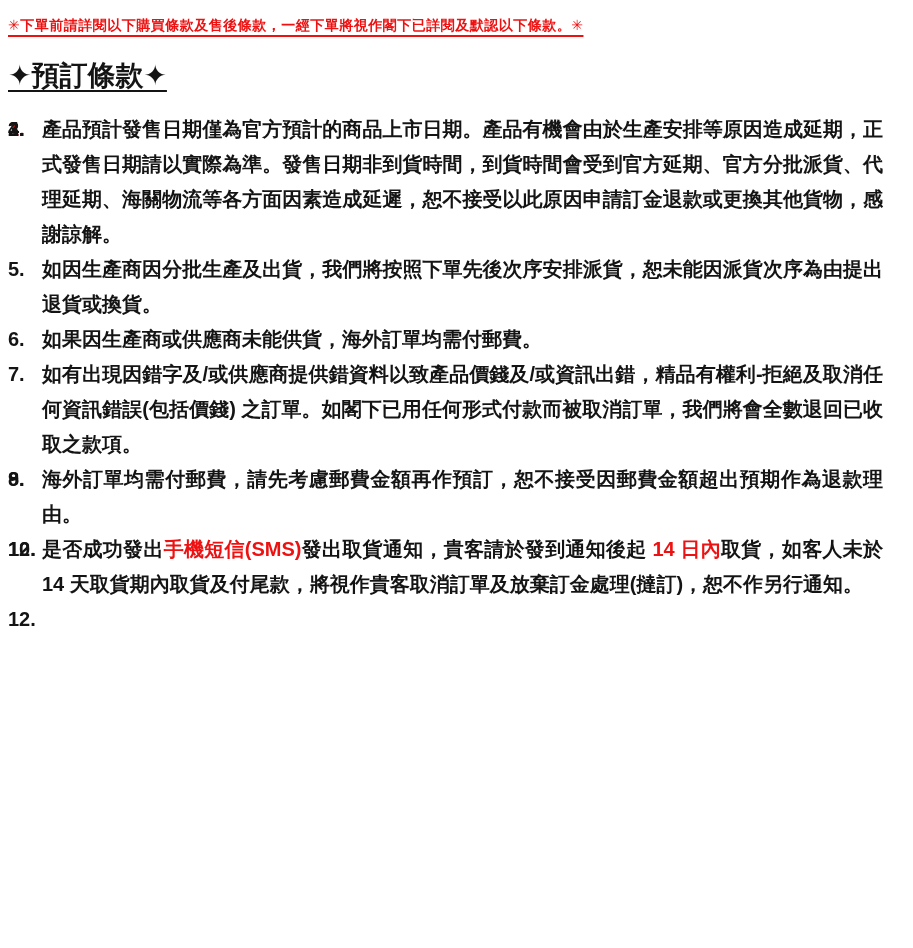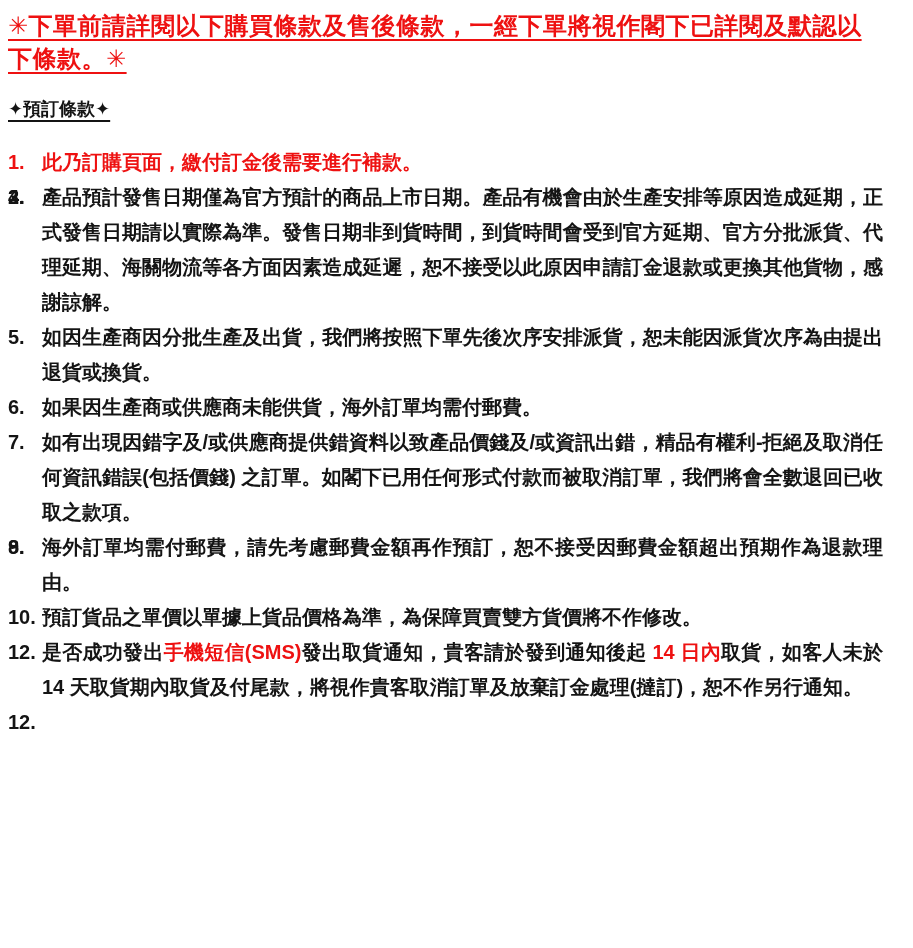--- a/index.html
+++ b/index.html
@@ -11,31 +11,31 @@
     width: 913px;
     height: 948px;
     overflow: hidden;
     font-family: "Liberation Sans", "DejaVu Sans", sans-serif;
     font-weight: bold;
     color: var(--text-black, #141414);
     box-sizing: border-box;
     padding: 9px 30px 6px 6px;
   }
   .notice {
-    font-size: 24px;
+    font-size: 14px;
     line-height: 33px;
     color: var(--alert-red, #ee1111);
     text-decoration: underline;
     text-decoration-thickness: 2px;
     text-underline-offset: 5px;
     margin: 0 0 21px 2px;
     letter-spacing: 0.5px;
   }
   .section-title {
-    font-size: 18px;
+    font-size: 28px;
     line-height: 26px;
     color: var(--text-black, #141414);
     text-decoration: underline;
     text-decoration-thickness: 2px;
     text-underline-offset: 5px;
     margin: 0 16px 23px 2px;
     display: inline-block;
   }
   .terms-list {
     margin: 0;
@@ -68,25 +68,25 @@
 </head>
 <body>
 
 <div class="notice">✳下單前請詳閱以下購買條款及售後條款，一經下單將視作閣下已詳閱及默認以下條款。✳</div>
 
 <div>
   <span class="section-title">✦預訂條款✦</span>
 </div>
 
 <ol class="terms-list" id="terms-list">
-    <li class="term-item red"><span class="term-number">1.</span><span class="term-text"><span>此乃訂購頁面，繳付訂金後需要進行補款。</span></span></li>
+    <li class="term-item red"><span class="term-number">1.</span></li>
     <li class="term-item"><span class="term-number">2.</span></li>
     <li class="term-item"><span class="term-number">3.</span></li>
     <li class="term-item"><span class="term-number">4.</span><span class="term-text"><span>產品預計發售日期僅為官方預計的商品上市日期。產品有機會由於生產安排等原因造成延期，正式發售日期請以實際為準。發售日期非到貨時間，到貨時間會受到官方延期、官方分批派貨、代理延期、海關物流等各方面因素造成延遲，恕不接受以此原因申請訂金退款或更換其他貨物，感謝諒解。</span></span></li>
     <li class="term-item"><span class="term-number">5.</span><span class="term-text"><span>如因生產商因分批生產及出貨，我們將按照下單先後次序安排派貨，恕未能因派貨次序為由提出退貨或換貨。</span></span></li>
     <li class="term-item"><span class="term-number">6.</span><span class="term-text"><span>如果因生產商或供應商未能供貨，海外訂單均需付郵費。</span></span></li>
     <li class="term-item"><span class="term-number">7.</span><span class="term-text"><span>如有出現因錯字及/或供應商提供錯資料以致產品價錢及/或資訊出錯，精品有權利-拒絕及取消任何資訊錯誤(包括價錢) 之訂單。如閣下已用任何形式付款而被取消訂單，我們將會全數退回已收取之款項。</span></span></li>
     <li class="term-item"><span class="term-number">8.</span></li>
     <li class="term-item"><span class="term-number">9.</span><span class="term-text"><span>海外訂單均需付郵費，請先考慮郵費金額再作預訂，恕不接受因郵費金額超出預期作為退款理由。</span></span></li>
-    <li class="term-item"><span class="term-number">10.</span><span class="term-text"><span>預訂貨品之單價以單據上貨品價格為準，為保障買賣雙方貨價將不作修改。</span></span></li>
+    <li class="term-item"><span class="term-number">10.</span></li>
     <li class="term-item"><span class="term-number">12.</span><span class="term-text"><span>是否成功發出</span><span class="seg-red-underline">手機短信(SMS)</span><span>發出取貨通知，貴客請於發到通知後起 </span><span class="seg-red-underline">14 日內</span><span>取貨，如客人未於 14 天取貨期內取貨及付尾款，將視作貴客取消訂單及放棄訂金處理(撻訂)，恕不作另行通知。</span></span></li>
     <li class="term-item"><span class="term-number">12.</span></li>
   </ol>
 
 </body></html>

